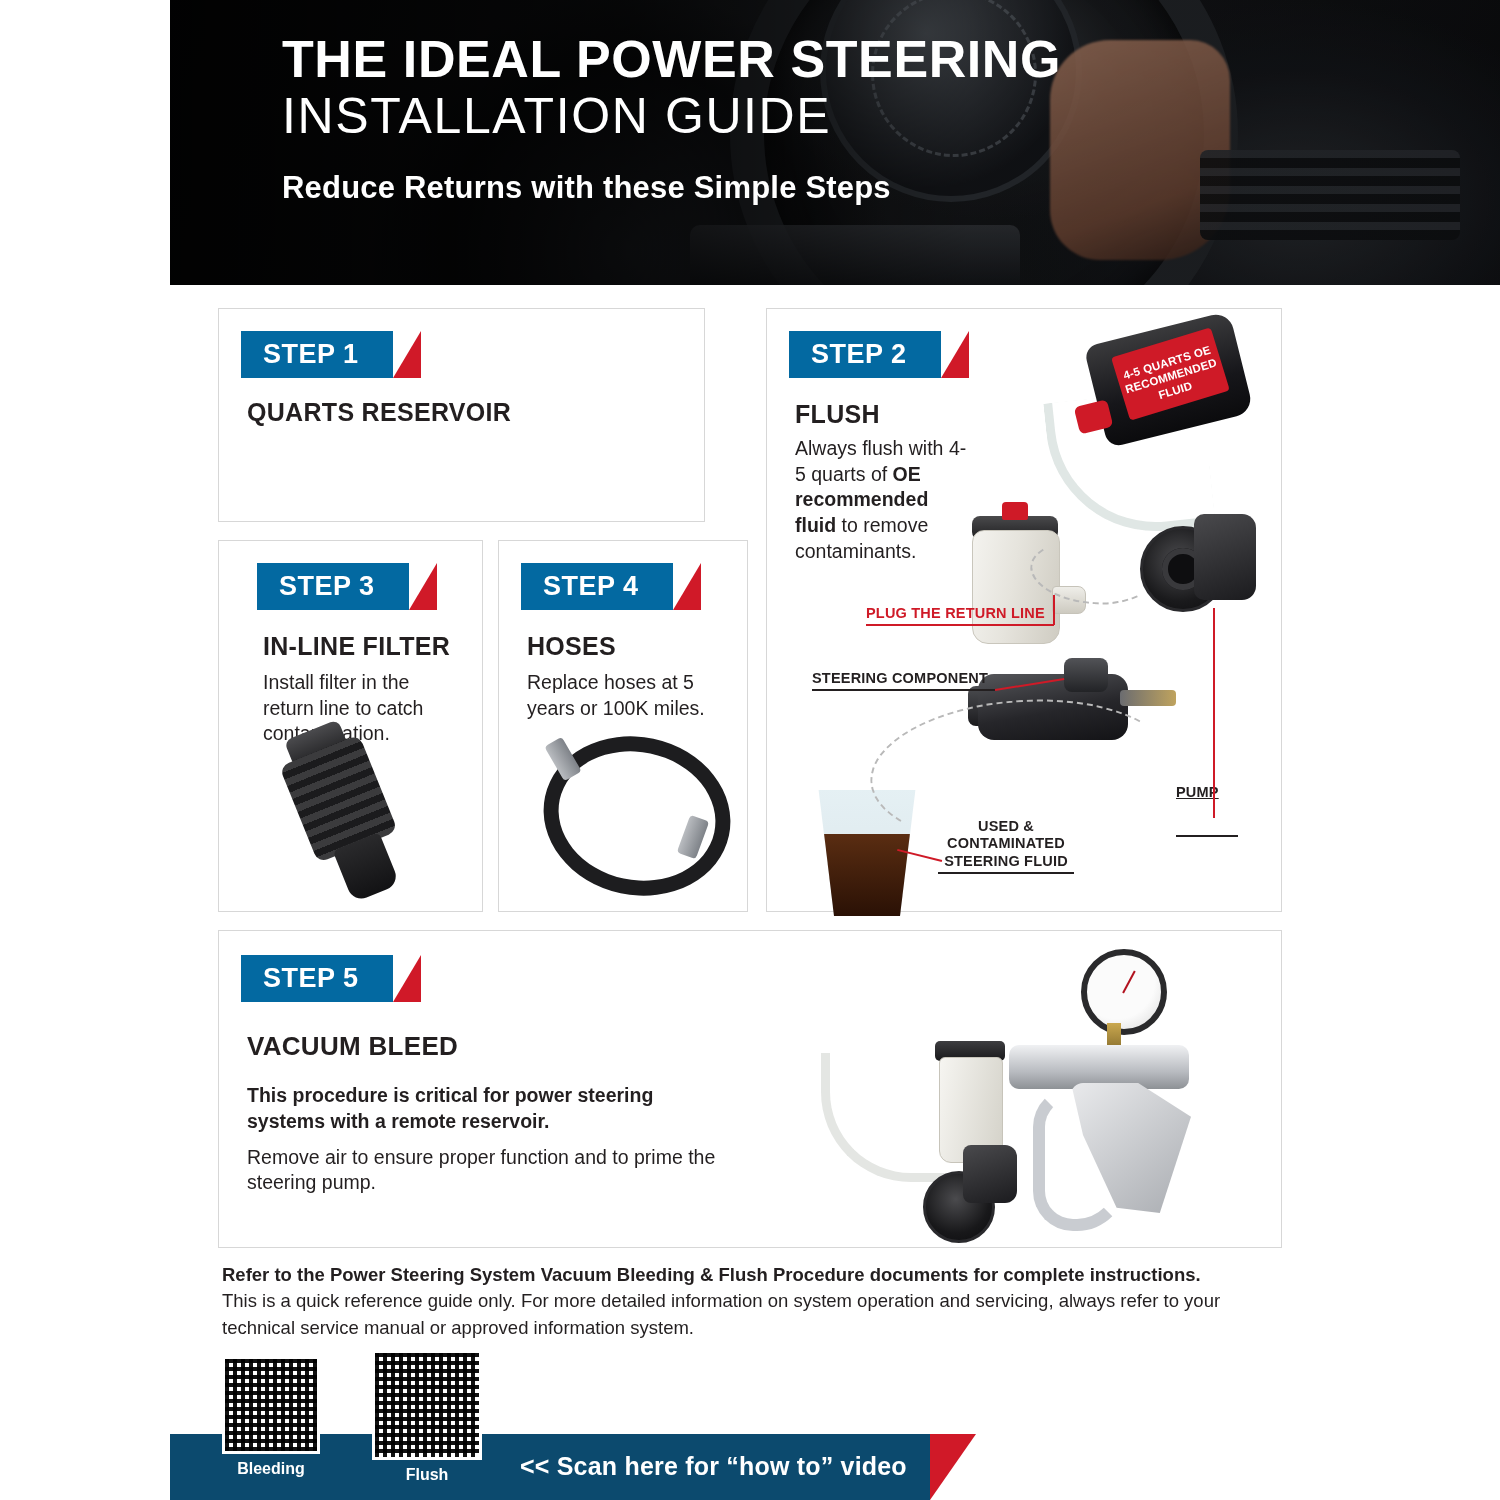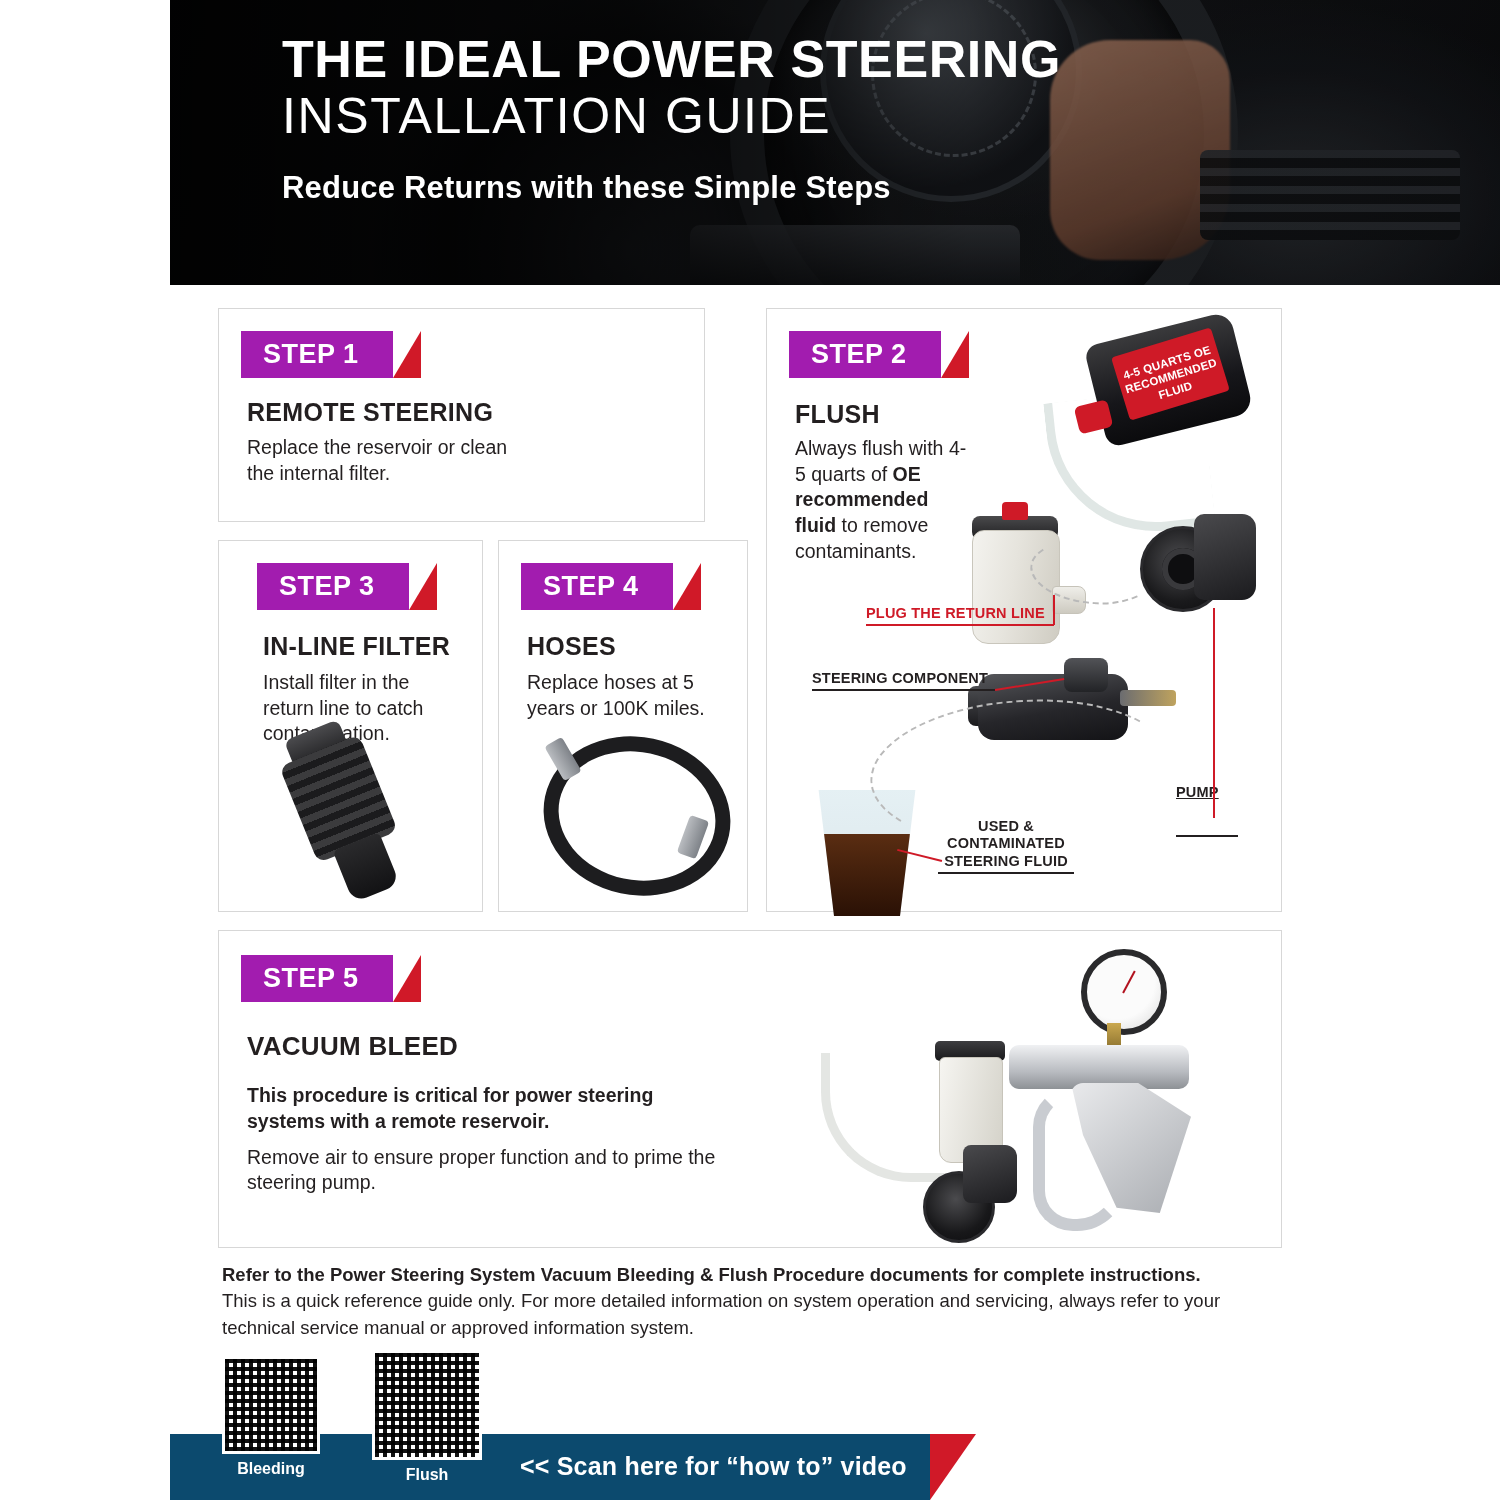--- a/index.html
+++ b/index.html
@@ -136,21 +136,21 @@
   
   .card {
     position: absolute;
     background: #fff;
     border: 1px solid #d7d7d7;
     box-sizing: border-box;
   }
   .badge {
     position: relative;
     display: inline-block;
-    background: #a21caf;
+    background: #0369a1;
     color: #fff;
     font-size: 27px;
     font-weight: bold;
     letter-spacing: .5px;
     padding: 8px 34px 8px 22px;
     margin: 0;
   }
   .badge::after {
     content: "";
     position: absolute;
@@ -568,22 +568,21 @@
   <div class="hero-shade"></div>
   <div class="hero-text">
     <div class="h-title1">THE IDEAL POWER STEERING</div>
     <div class="h-title2">INSTALLATION GUIDE</div>
     <div class="h-sub">Reduce Returns with these Simple Steps</div>
   </div>
 </div>
 
 <div class="card" id="step1">
   <div class="badge">STEP 1</div>
-  <div class="card-h">REMOTE STEERING</div>
-  <div class="card-p">Replace the reservoir or clean the internal filter.</div>
+  <div class="card-h">QUARTS RESERVOIR</div>
 
   <div class="art res" style="left:552px; top:40px;">
     <div class="cap"></div>
     <div class="nub"></div>
     <div class="body"></div>
     <div class="spout"></div>
   </div>
 </div>
 
 <div class="card" id="step3">

